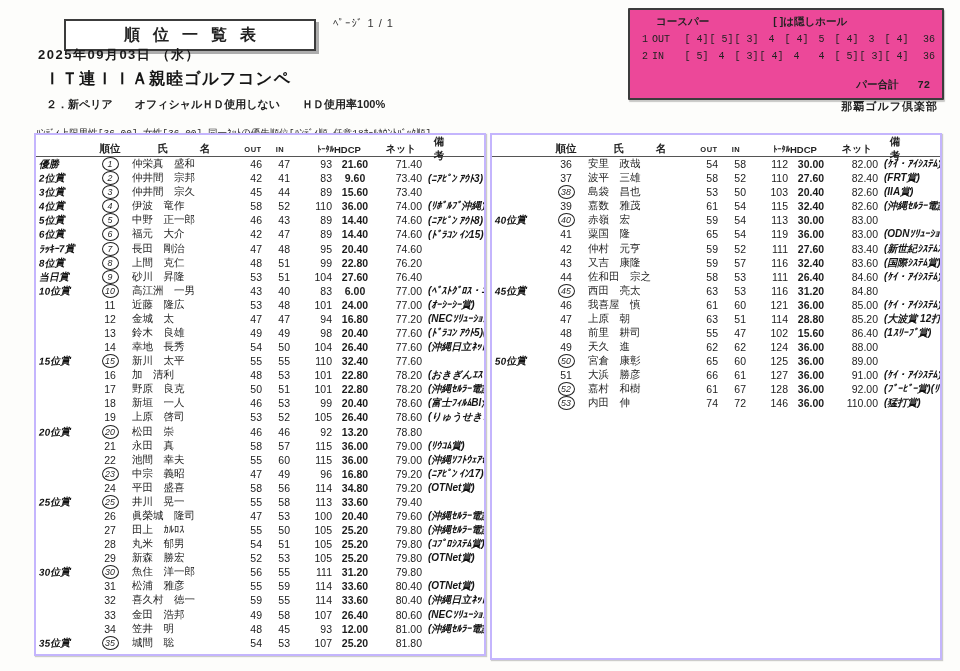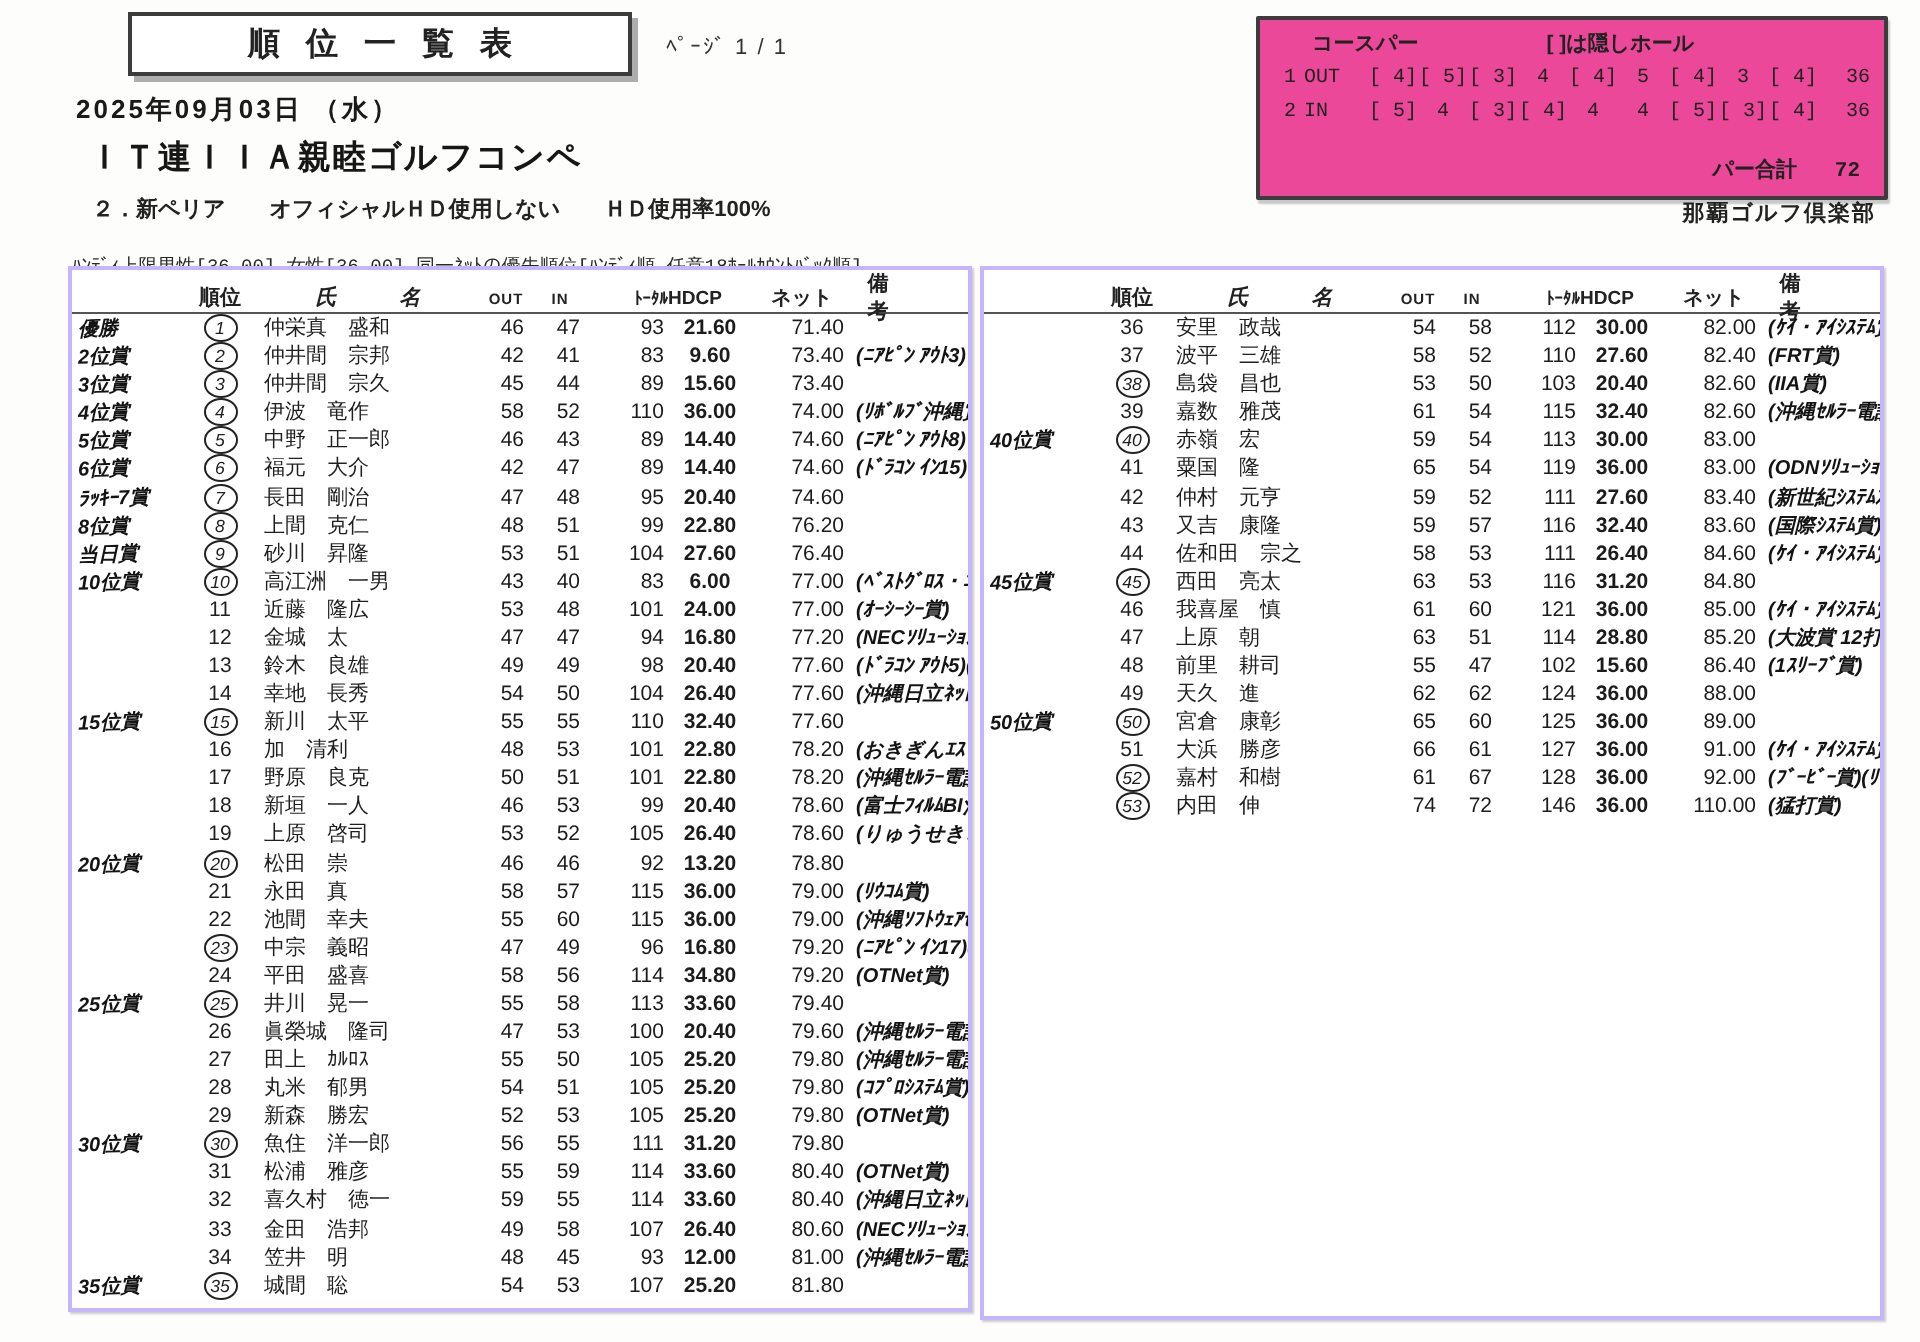--- a/index.html
+++ b/index.html
@@ -6,21 +6,21 @@
   body{
     width:960px;height:671px;position:relative;overflow:hidden;
     background:#fdfdfb;color:#1c1c1c;
     font-family:"Liberation Sans","DejaVu Sans",sans-serif;
     -webkit-font-smoothing:antialiased;
   }
   .abs{position:absolute;}
 
   
   .title-box{
-    left:64px;top:6px;width:248px;height:28px;
+    left:64px;top:19px;width:248px;height:28px;
     border:2px solid #3c3c3c;background:#fff;
     box-shadow:3px 3px 0 rgba(130,130,130,.65);
     display:flex;align-items:center;justify-content:center;
   }
   .title-text{font-size:16px;font-weight:bold;letter-spacing:13px;padding-left:13px;color:#222;}
   .page-label{left:333px;top:17px;font-size:11px;letter-spacing:1px;color:#333;}
   .date-line{left:38px;top:46px;font-size:13px;font-weight:600;letter-spacing:1.5px;color:#1a1a1a;}
   .comp-line{left:44px;top:68px;font-size:16.5px;font-weight:600;letter-spacing:1px;color:#161616;}
   .method-line{left:46px;top:97px;font-size:11px;font-weight:600;color:#222;}
   .hdcp-note{left:36px;top:127px;font-size:9.5px;font-weight:500;color:#2a2a2a;font-family:Liberation Mono, monospace;}
@@ -53,21 +53,21 @@
   #left-box{left:34px;top:133px;width:448px;height:519px;}
   #right-box{left:490px;top:133px;width:448px;height:523px;}
 
   .thead,.trow{
     display:grid;
     grid-template-columns:56px 36px 112px 26px 28px 40px 44px 46px auto;
     align-items:center;
   }
   .thead{height:21px;border-bottom:1px solid #555;font-weight:600;color:#222;}
   .h-rank{grid-column:2;text-align:center;font-size:10.5px;}
-  .h-name{grid-column:3;text-align:center;font-size:10.5px;font-style:italic;}
+  .h-name{grid-column:3;text-align:center;font-size:10.5px;}
   .h-out{grid-column:4;text-align:center;font-size:7.5px;letter-spacing:.5px;}
   .h-in{grid-column:5;text-align:center;font-size:7.5px;letter-spacing:.5px;}
   .h-total{grid-column:6;text-align:right;font-size:8.5px;}
   .h-hdcp{grid-column:7;text-align:left;font-size:9.5px;}
   .h-net{grid-column:8;text-align:center;font-size:10px;}
   .h-remark{grid-column:9;text-align:center;font-size:10.5px;padding-right:30px;}
 
   .trow{height:14.08px;font-size:10.5px;}
   .c-award{padding-left:3px;white-space:nowrap;overflow:visible;}
   .c-rank{text-align:center;}

